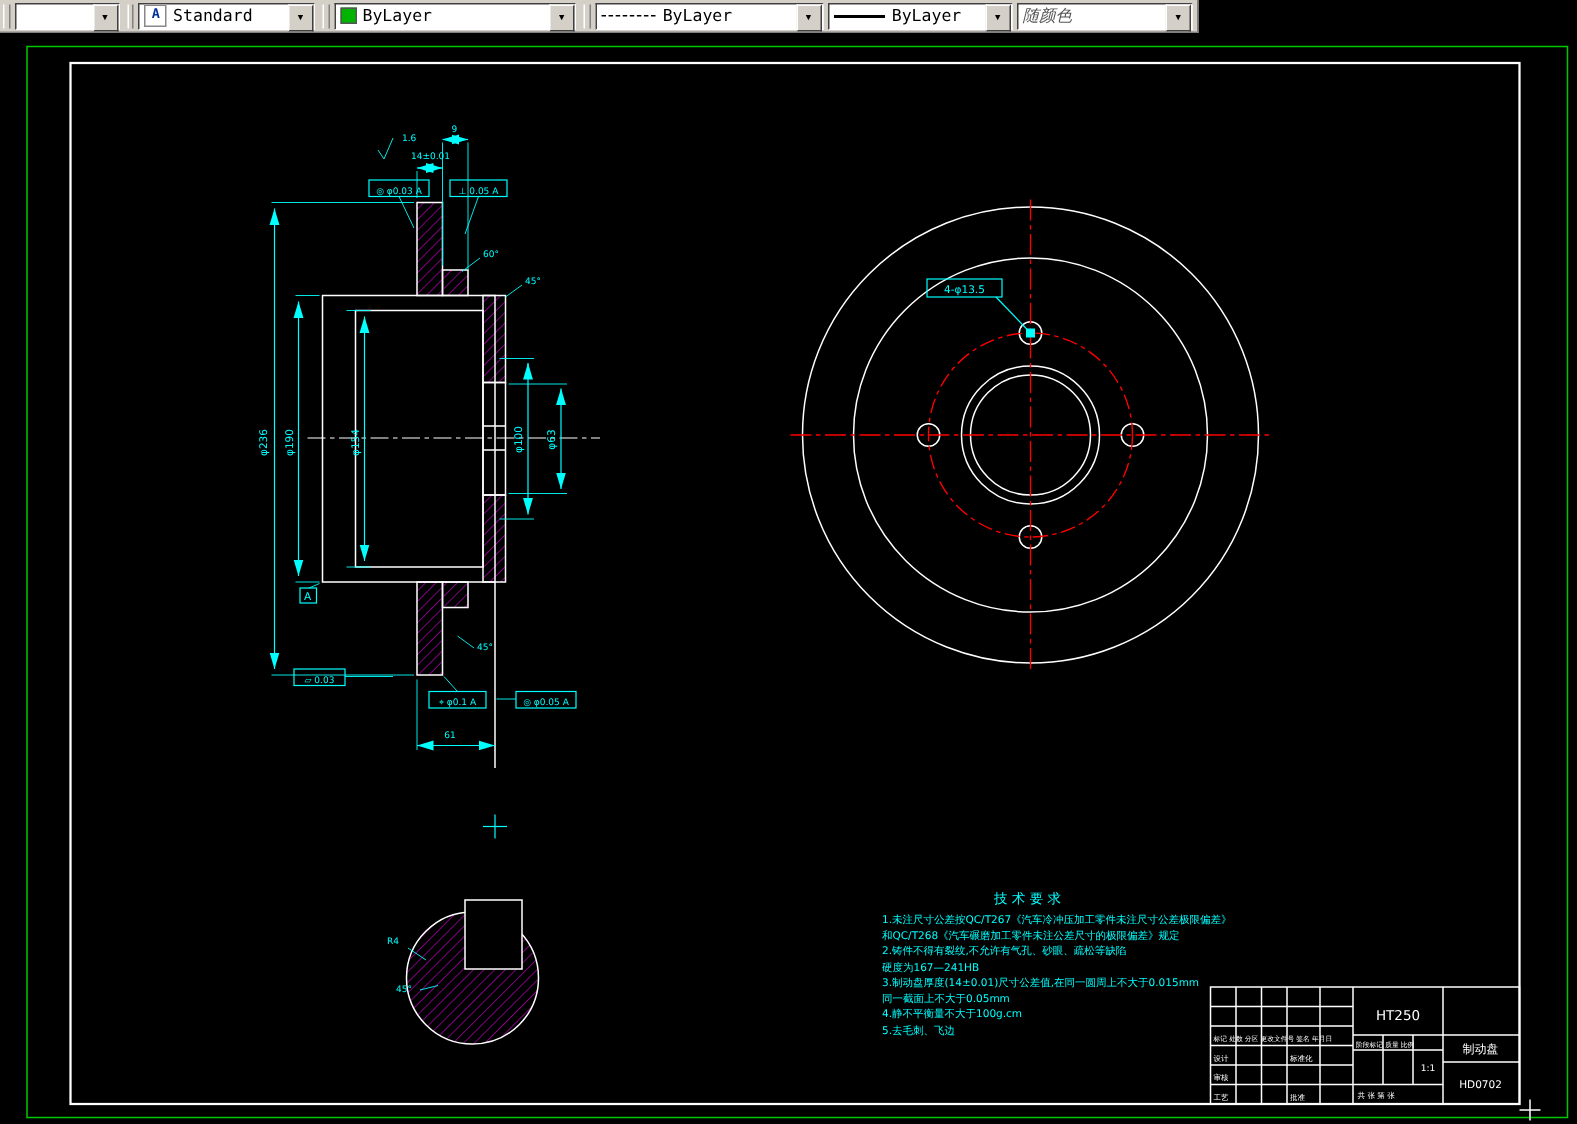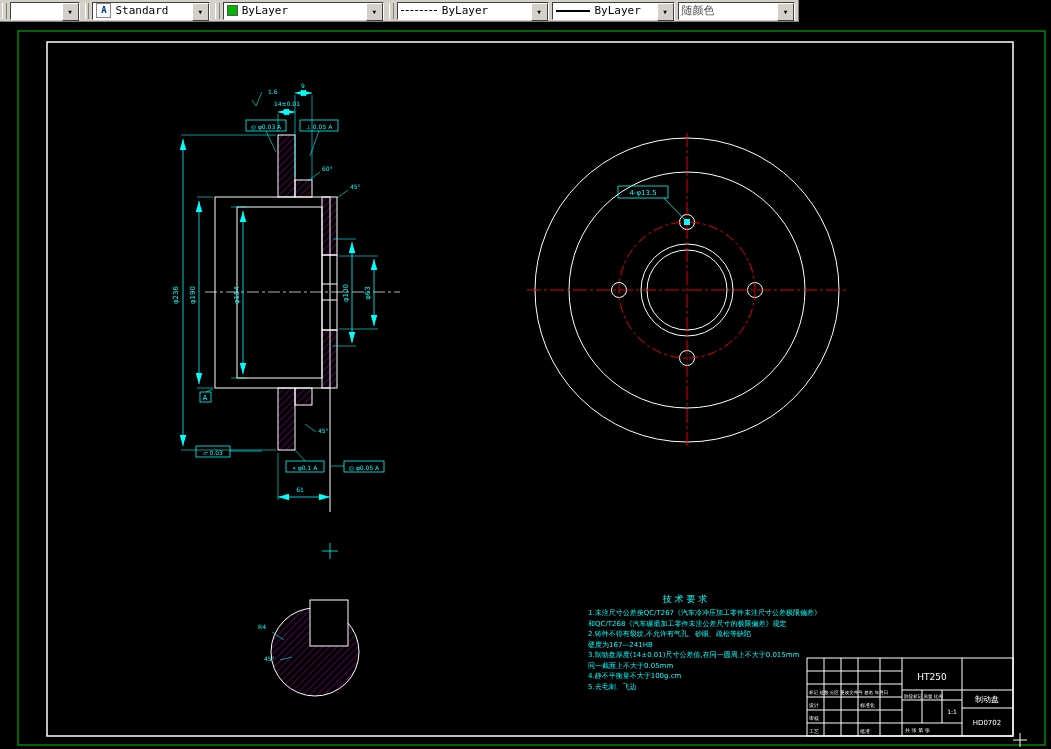--- a/index.html
+++ b/index.html
@@ -18,21 +18,21 @@
   .combo-btn{position:absolute;top:0;right:0;width:15px;height:16px;background:#d4d0c8;
              border:1px solid;border-color:#fff #404040 #404040 #fff;display:flex;
              align-items:center;justify-content:center;font-size:6px;color:#000;cursor:default;}
   .w-layer{width:72px}.w-style{width:122px}.w-color{width:168px}
   .w-ltype{width:158px}.w-lweight{width:128px}.w-pstyle{width:122px}
   .style-icon{width:13px;height:13px;background:#fff;border:1px solid #888;color:#003399;
               font-size:9px;line-height:12px;text-align:center;margin-right:4px;font-weight:bold;}
   .swatch{width:9px;height:9px;background:#00b400;border:1px solid #555;margin-right:4px;}
   .lt-glyph{width:36px;height:0;border-top:1px dashed #000;margin-right:5px;}
   .lw-glyph{width:34px;height:0;border-top:2px solid #000;margin-right:5px;}
-  .pstyle .value{color:#555;}
+  .pstyle .value{color:#555;font-style:italic;}
   
   svg.canvas{position:absolute;left:0;top:0;z-index:1;}
   svg text{font-family:"DejaVu Sans","Liberation Sans",sans-serif;}
 </style>
 </head>
 <body>
 
 <div class="toolbar">
   <span class="grip"></span>
 

